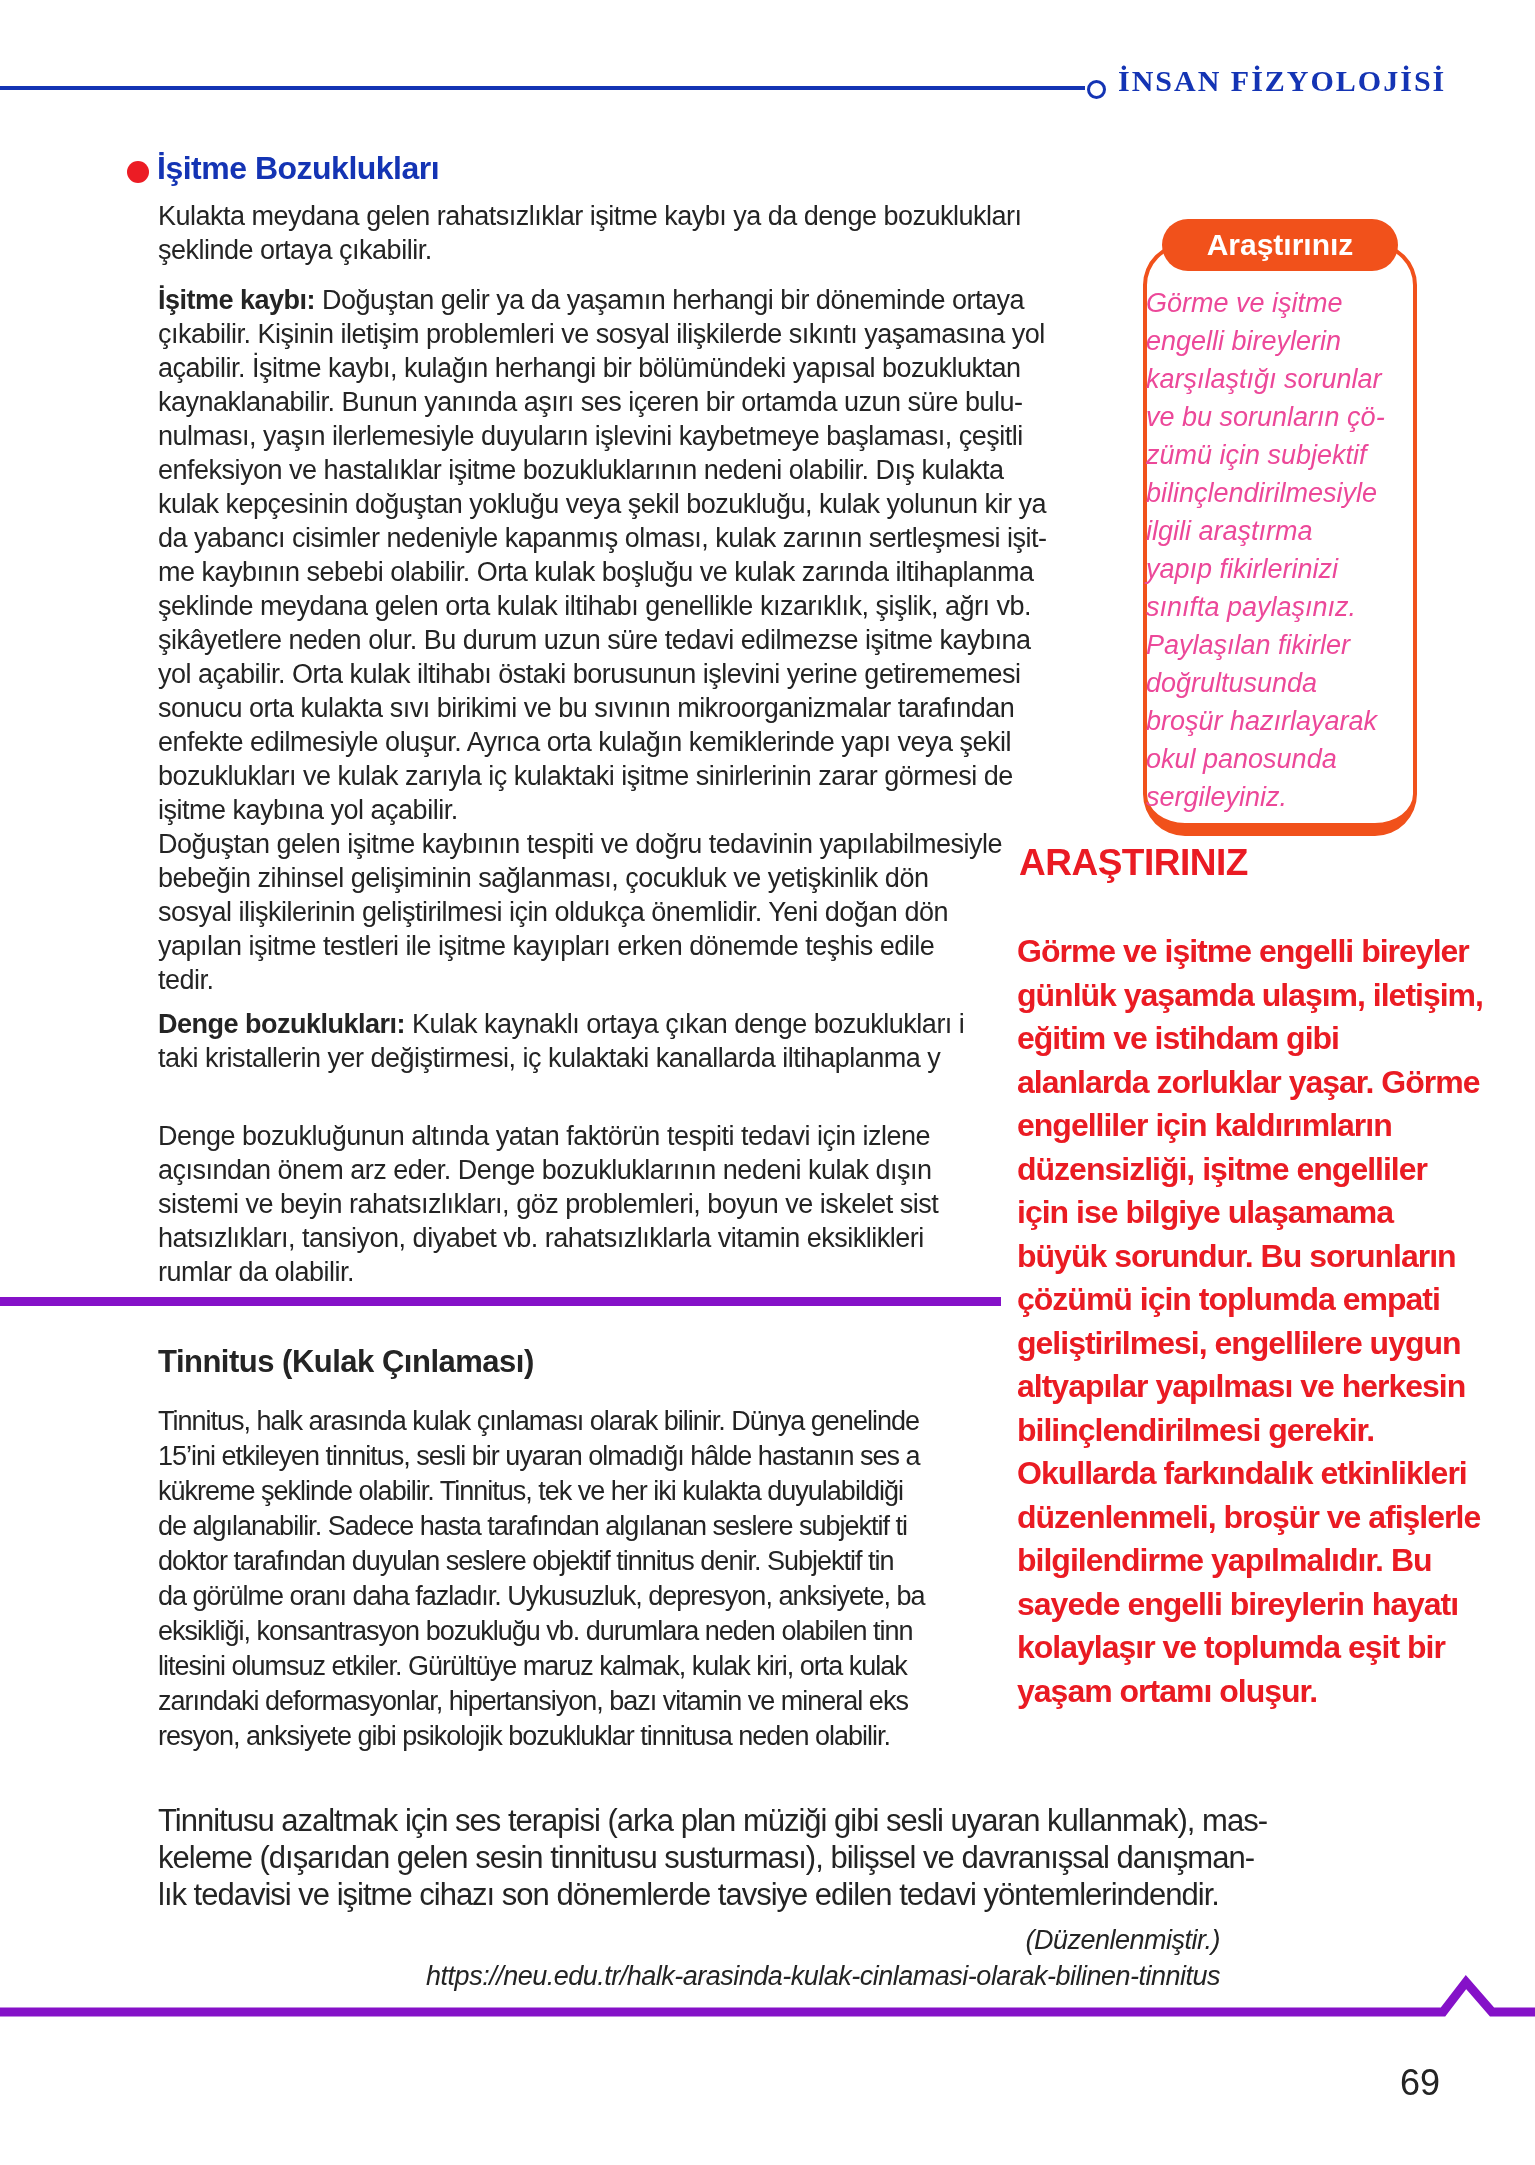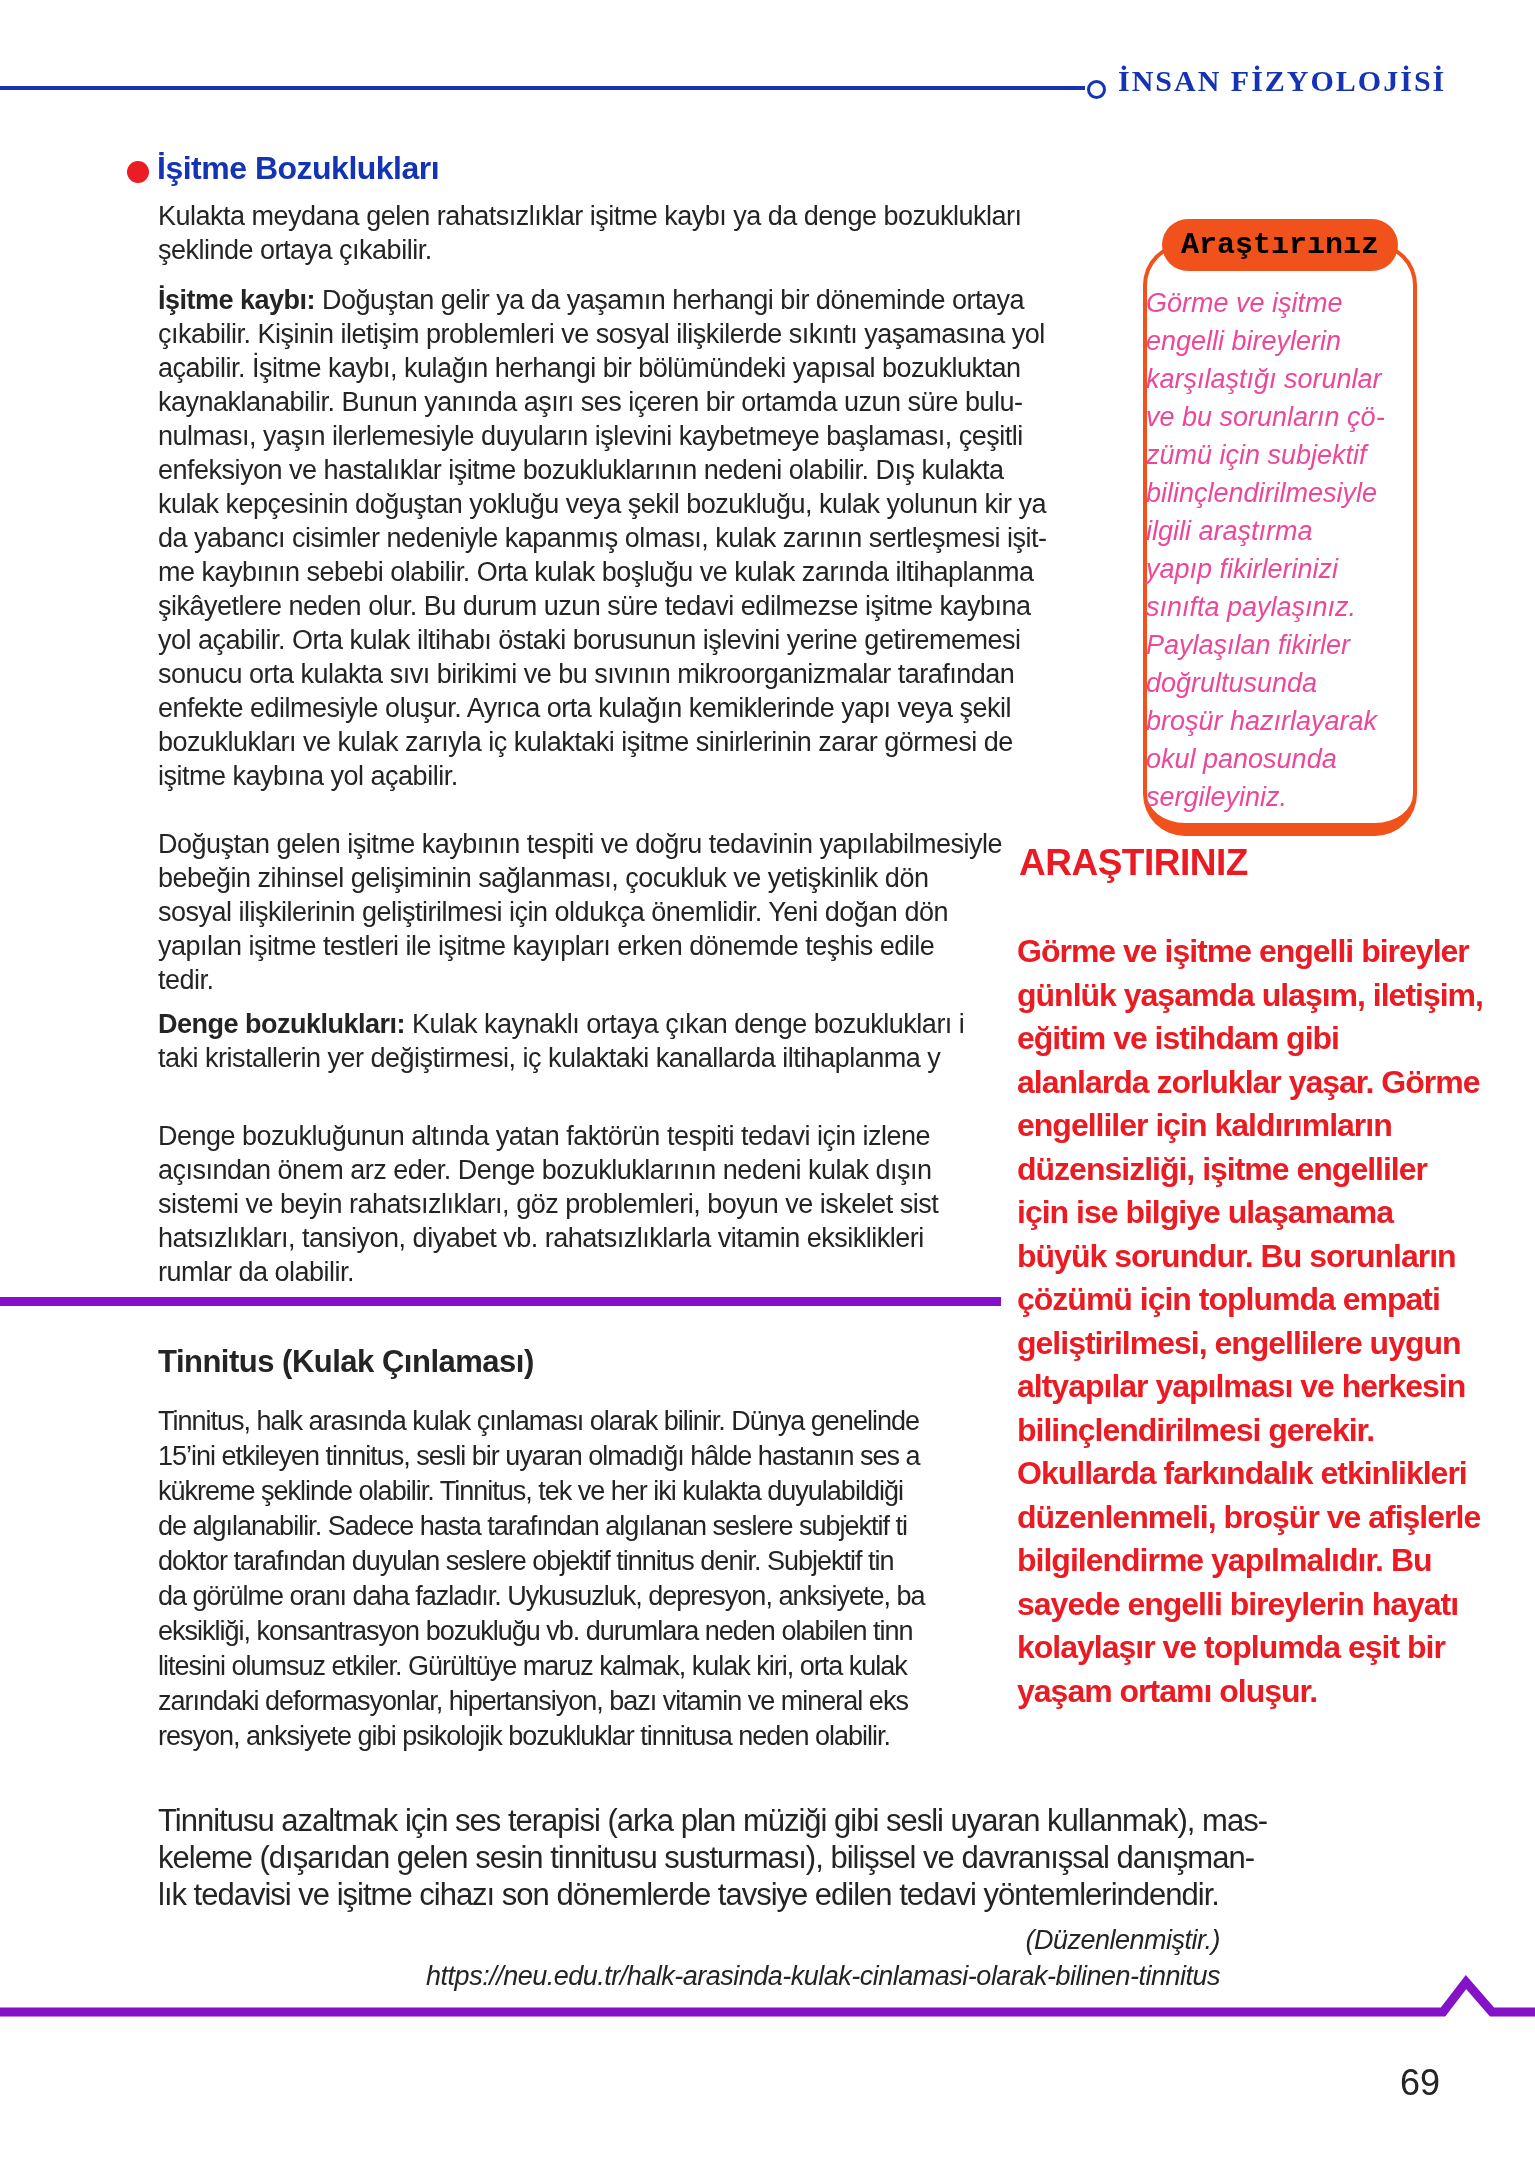--- a/index.html
+++ b/index.html
@@ -31,21 +31,21 @@
   
   .citation{position:absolute;left:158px;top:1922px;width:1062px;text-align:right;
             font-style:italic;font-size:27px;letter-spacing:-0.5px;}
   .citation .tl{line-height:36px;white-space:nowrap;}
   .citation .tl{display:block;}
   
   .research-box{position:absolute;left:1143px;top:243px;width:266px;height:576px;background:#fff;
                 border:4px solid #f1511b;border-bottom-width:13px;border-radius:42px;z-index:2;}
   .research-pill{position:absolute;left:1162px;top:219px;width:236px;height:52px;background:#f1511b;
                  border-radius:26px;z-index:3;display:flex;align-items:center;justify-content:center;}
-  .research-pill span{font-family:Liberation Mono, monospace;font-weight:bold;font-size:30px;color:#000000;}
+  .research-pill span{font-family:Liberation Sans, sans-serif;font-weight:bold;font-size:30px;color:#ffffff;}
   .research-text{position:absolute;left:1146px;top:284px;width:262px;text-align:left;z-index:3;
                  font-family:Liberation Sans, sans-serif;font-style:italic;font-size:27px;color:#ec4899;}
   .research-text .tl{line-height:38px;white-space:nowrap;}
   
   .overlay-mask{position:absolute;left:1001px;top:862px;width:534px;height:908px;background:#ffffff;z-index:4;}
   .overlay-heading{position:absolute;left:1019px;top:842px;z-index:5;color:#ea1b23;
                    font-size:37px;font-weight:bold;letter-spacing:-0.5px;white-space:nowrap;}
   .overlay-text{position:absolute;left:1017px;top:930px;z-index:5;color:#ea1b23;
                 font-size:32px;font-weight:bold;letter-spacing:-1px;}
   .overlay-text .tl{line-height:43.5px;white-space:nowrap;}
@@ -72,20 +72,21 @@
   <div class="para" id="para2">
       <div class="tl"><b>İşitme kaybı: </b>Doğuştan gelir ya da yaşamın herhangi bir döneminde ortaya</div>
       <div class="tl">çıkabilir. Kişinin iletişim problemleri ve sosyal ilişkilerde sıkıntı yaşamasına yol</div>
       <div class="tl">açabilir. İşitme kaybı, kulağın herhangi bir bölümündeki yapısal bozukluktan</div>
       <div class="tl">kaynaklanabilir. Bunun yanında aşırı ses içeren bir ortamda uzun süre bulu-</div>
       <div class="tl">nulması, yaşın ilerlemesiyle duyuların işlevini kaybetmeye başlaması, çeşitli</div>
       <div class="tl">enfeksiyon ve hastalıklar işitme bozukluklarının nedeni olabilir. Dış kulakta</div>
       <div class="tl">kulak kepçesinin doğuştan yokluğu veya şekil bozukluğu, kulak yolunun kir ya</div>
       <div class="tl">da yabancı cisimler nedeniyle kapanmış olması, kulak zarının sertleşmesi işit-</div>
       <div class="tl">me kaybının sebebi olabilir. Orta kulak boşluğu ve kulak zarında iltihaplanma</div>
+      <div class="tl">şeklinde meydana gelen orta kulak iltihabı genellikle kızarıklık, şişlik, ağrı vb.</div>
       <div class="tl">şikâyetlere neden olur. Bu durum uzun süre tedavi edilmezse işitme kaybına</div>
       <div class="tl">yol açabilir. Orta kulak iltihabı östaki borusunun işlevini yerine getirememesi</div>
       <div class="tl">sonucu orta kulakta sıvı birikimi ve bu sıvının mikroorganizmalar tarafından</div>
       <div class="tl">enfekte edilmesiyle oluşur. Ayrıca orta kulağın kemiklerinde yapı veya şekil</div>
       <div class="tl">bozuklukları ve kulak zarıyla iç kulaktaki işitme sinirlerinin zarar görmesi de</div>
       <div class="tl">işitme kaybına yol açabilir.</div>
     </div>
   <div class="para" id="para3">
       <div class="tl">Doğuştan gelen işitme kaybının tespiti ve doğru tedavinin yapılabilmesiyle</div>
       <div class="tl">bebeğin zihinsel gelişiminin sağlanması, çocukluk ve yetişkinlik dön</div>

